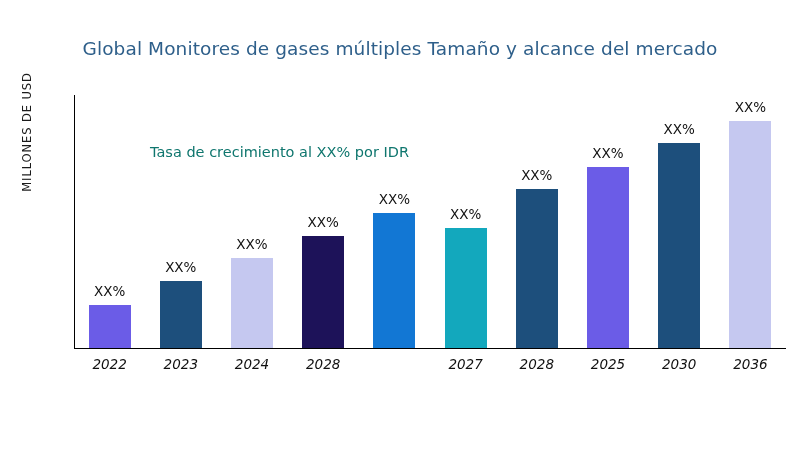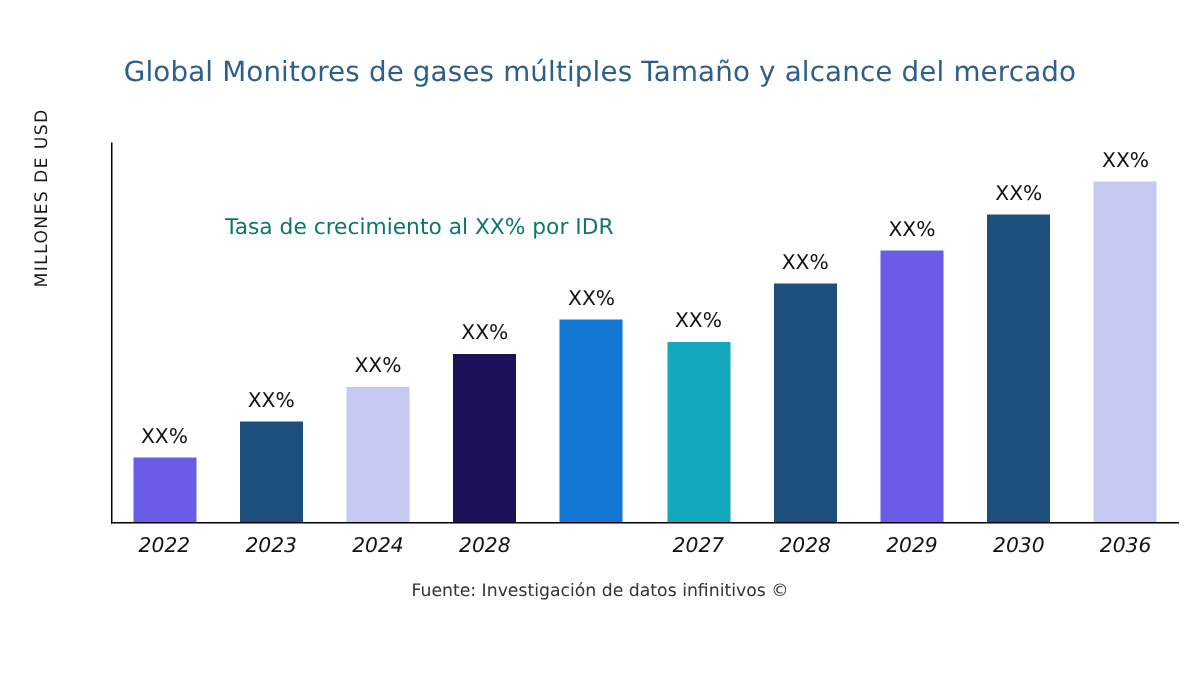--- a/index.html
+++ b/index.html
@@ -166,24 +166,23 @@
         <div class="bar-rect" style="height: 205px; background: rgb(29, 79, 124);"></div>
       </div>
       <div class="bar-group" style="left: 655.4px;">
         <div class="bar-value-label">XX%</div>
         <div class="bar-rect" style="height: 227px; background: rgb(197, 200, 240);"></div>
       </div>
     </div>
 
   <div id="growth-annotation">Tasa de crecimiento al XX% por IDR</div>
 
-  <div id="source-note">Fuente: Investigación de datos infinitivos ©</div>
 
 <div class="xtick" style="left: 64.6px;">2022</div>
     <div class="xtick" style="left: 135.8px;">2023</div>
     <div class="xtick" style="left: 207px;">2024</div>
     <div class="xtick" style="left: 278.2px;">2028</div>
     <div class="xtick" style="left: 420.6px;">2027</div>
     <div class="xtick" style="left: 491.8px;">2028</div>
-    <div class="xtick" style="left: 563px;">2029</div>
+    <div class="xtick" style="left: 563px;">2025</div>
     <div class="xtick" style="left: 634.2px;">2030</div>
     <div class="xtick" style="left: 705.4px;">2036</div>
   </div>
 
 </body></html>

